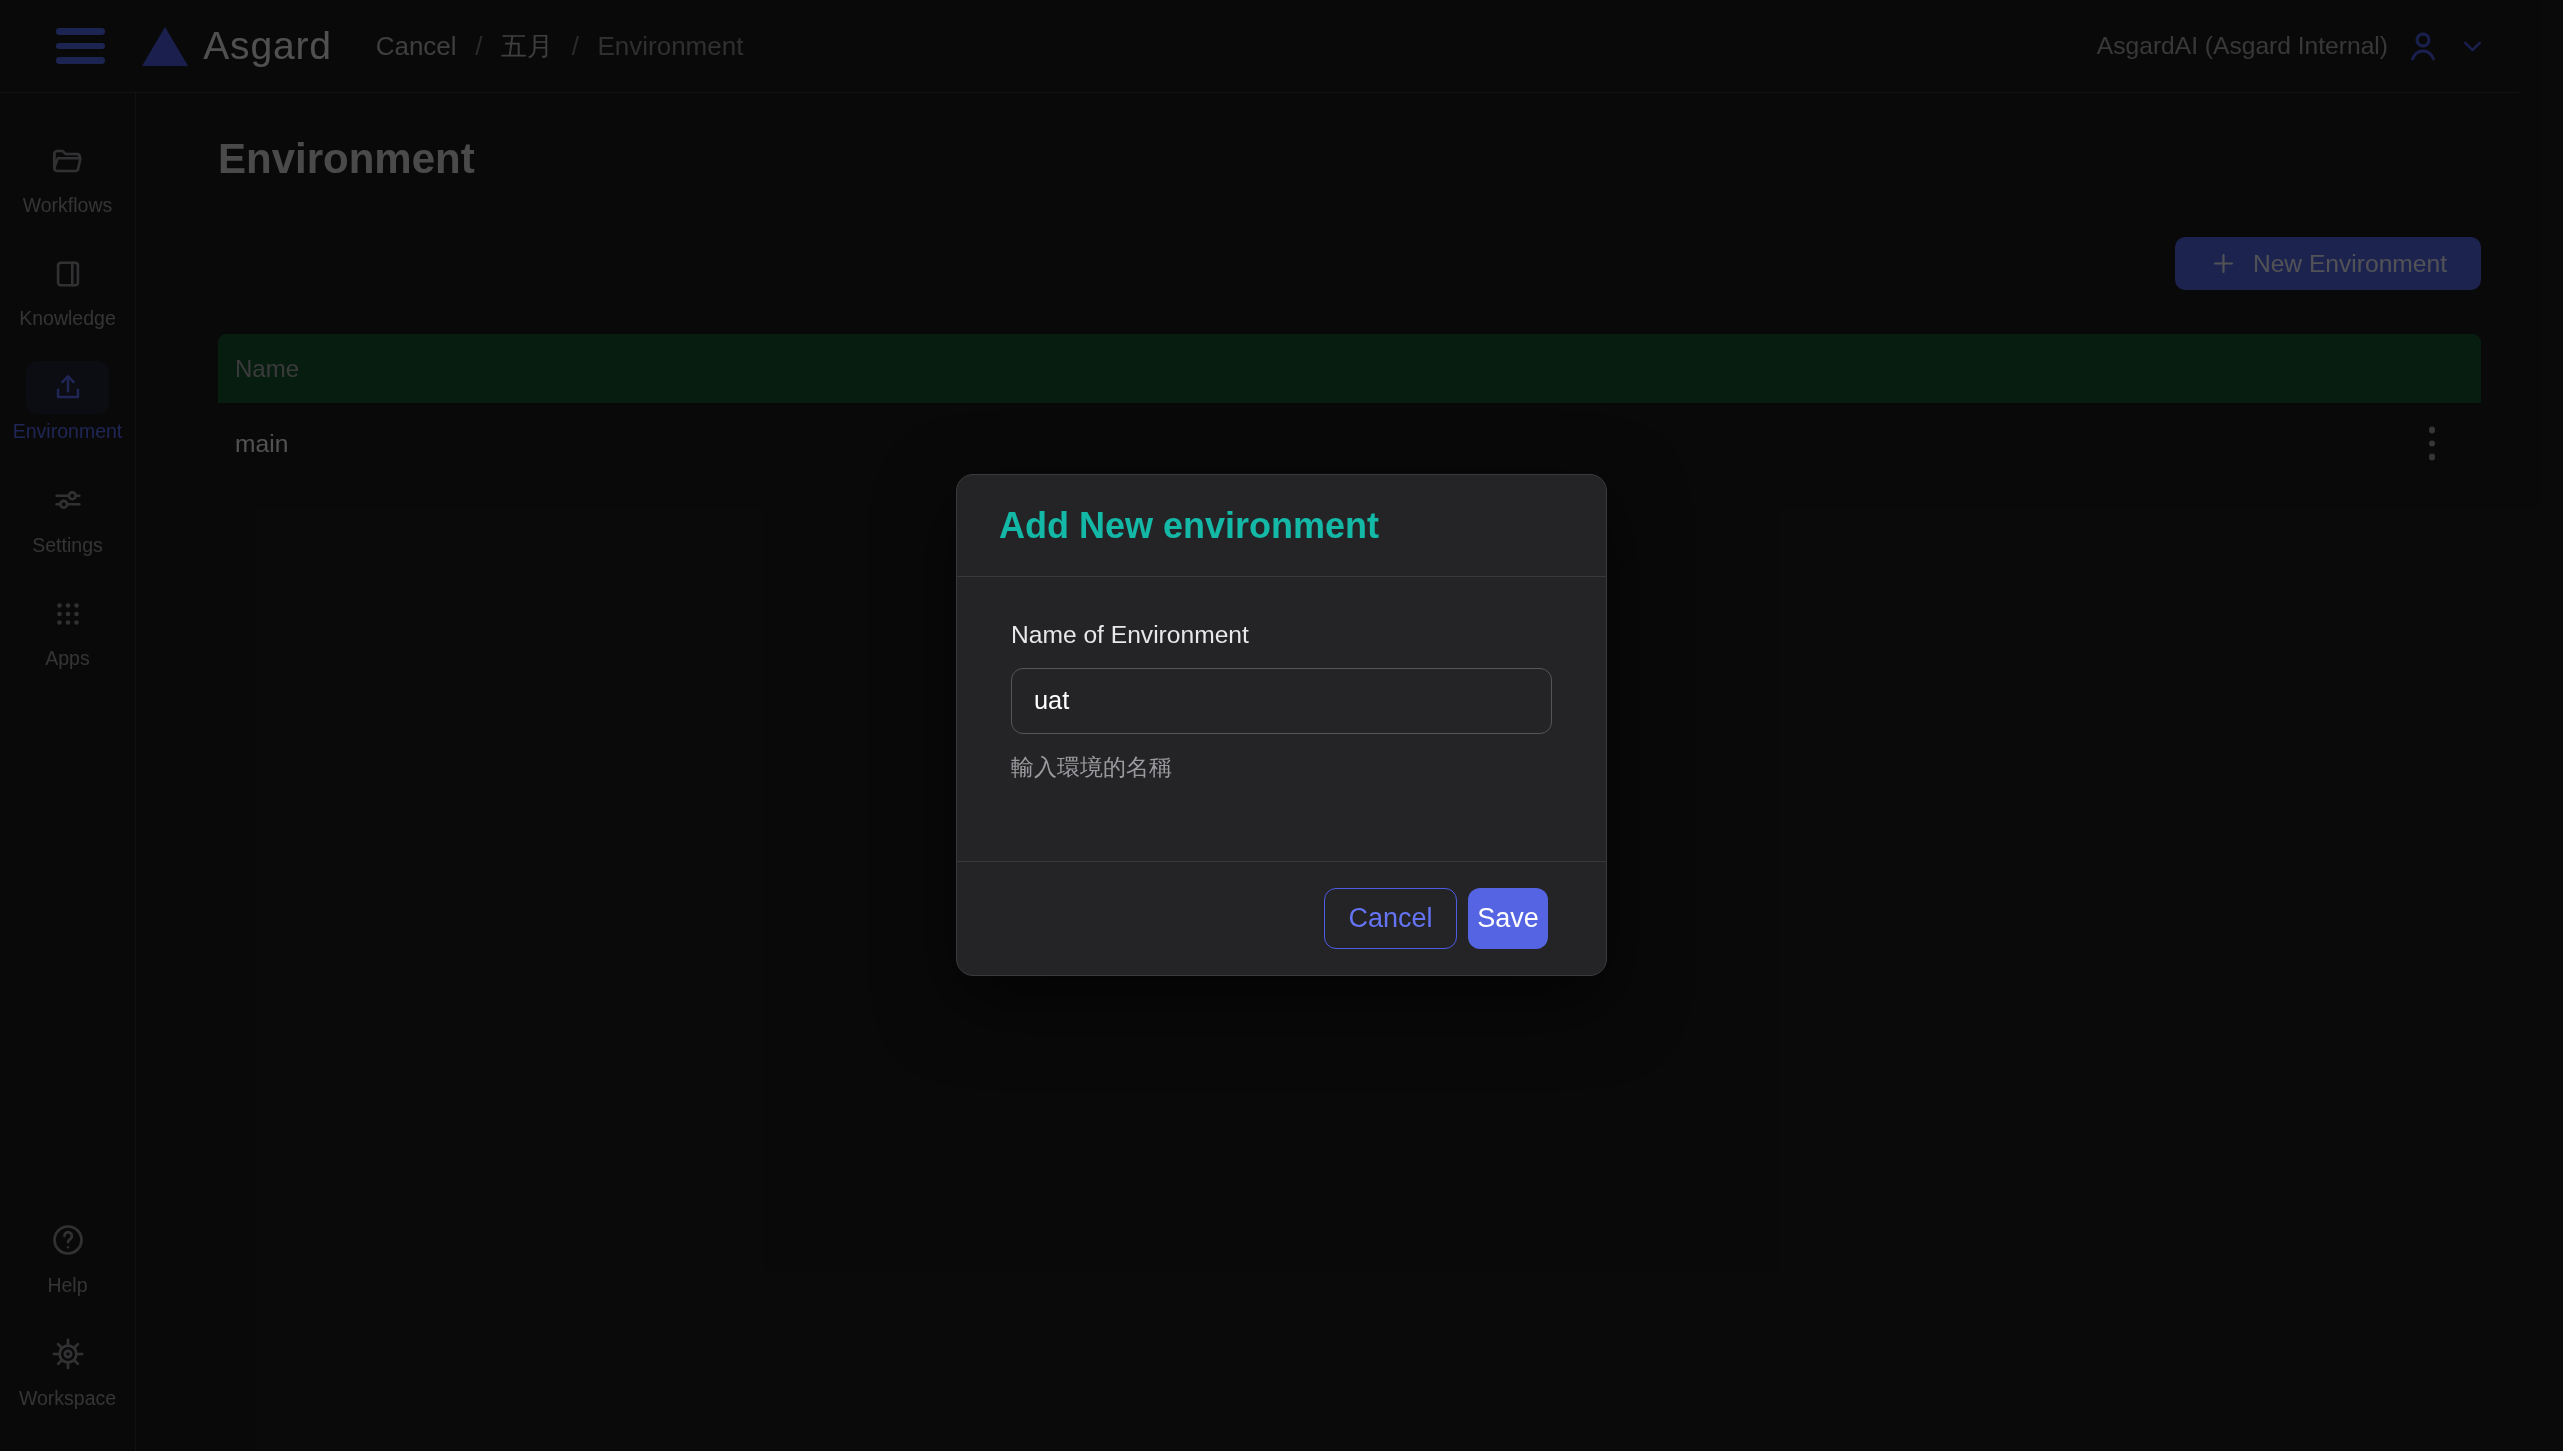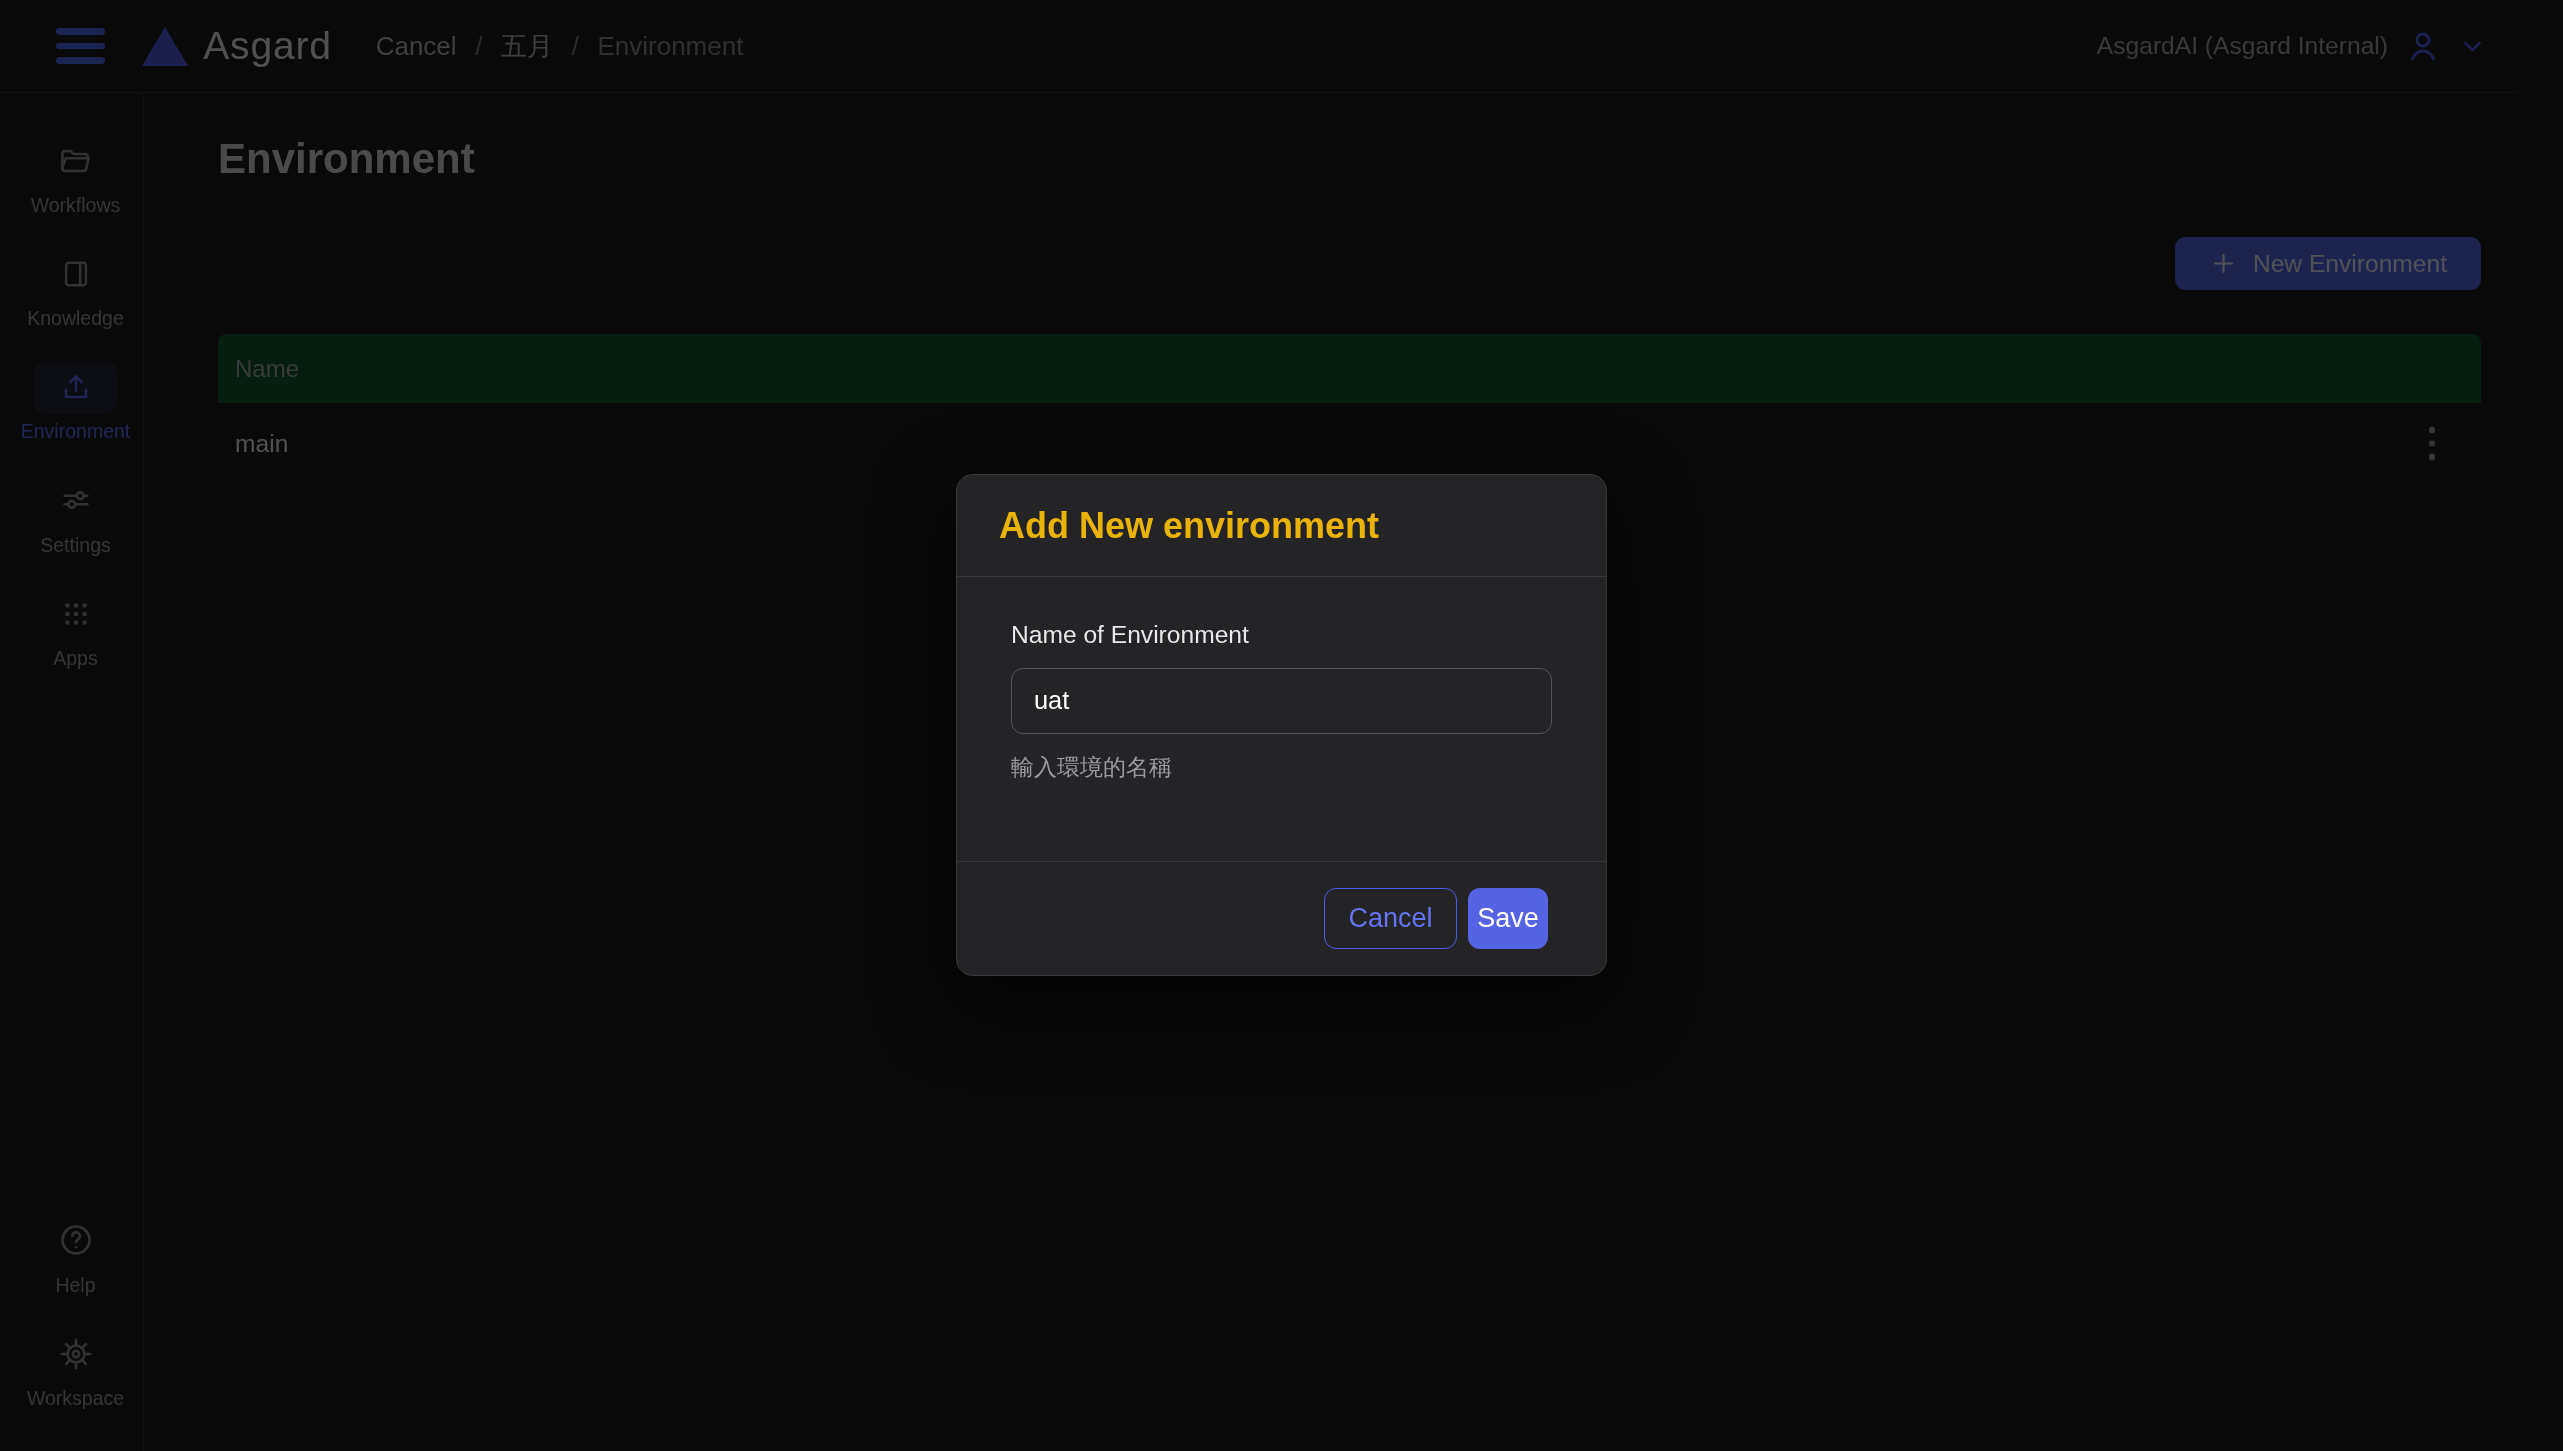--- a/index.html
+++ b/index.html
@@ -27,21 +27,21 @@
   .breadcrumb { display:flex; align-items:center; gap:18.6px; margin-left:44px; font-size:26px; }
   .crumb { color:#b2b2b6; cursor:pointer; }
   .crumb-sep { color:#7a7a7e; }
   .crumb.current { color:#86868a; cursor:default; }
   .header-spacer { flex:1; }
   .account { display:flex; align-items:center; gap:17px; cursor:pointer; }
   .account-label { font-size:24.6px; color:#a0a0a4; }
   .account svg { display:block; }
   
   .sidebar {
-    position:absolute; top:93px; left:8px; bottom:0; width:136px;
+    position:absolute; top:93px; left:0; bottom:0; width:136px;
     background:#1c1c1e; border-right:1.7px solid #323236;
     display:flex; flex-direction:column; align-items:center;
     padding:41px 16px; z-index:2;
   }
   .nav-item { display:flex; flex-direction:column; align-items:center; margin-bottom:30.5px; cursor:pointer; }
   .nav-tile { width:83px; height:53px; border-radius:12px; display:flex; align-items:center; justify-content:center; color:#8e8e92; }
   .nav-label { margin-top:6.8px; font-size:19.5px; color:#96969a; }
   .nav-item.active .nav-tile { background:rgba(88,104,242,0.12); color:#5b6cf0; }
   .nav-item.active .nav-label { color:#5b6cf0; }
   .sidebar-spacer { flex:1; }
@@ -69,21 +69,21 @@
   .row-menu i { width:6.8px; height:6.8px; border-radius:50%; background:#9a9a9e; }
   
   .backdrop { position:absolute; inset:0; background:rgba(0,0,0,0.65); z-index:10; }
   .modal {
     position:absolute; left:956px; top:474px; width:651px; height:502px;
     background:#242427; border:1.7px solid #3a3a3d; border-radius:17px;
     box-shadow:0 25.4px 76px rgba(0,0,0,0.6);
     z-index:11; display:flex; flex-direction:column;
   }
   .modal-header { height:102px; flex:none; display:flex; align-items:center; padding-left:42px; border-bottom:1.7px solid #38383b; }
-  .modal-title { font-size:36px; font-weight:600; color:#eab308; }
+  .modal-title { font-size:36px; font-weight:600; color:#14b8a6; }
   .modal-body { flex:1; padding:44px 54px 0 54px; }
   .field-label { font-size:24.6px; color:#e8e8ea; }
   .field-input {
     margin-top:18.6px; width:100%; height:66px;
     background:transparent; border:1.7px solid #55555a; border-radius:12px;
     color:#ffffff; font-size:25.4px; font-family:inherit; padding:16px 22px; outline:none;
   }
   .helper-text { margin-top:18.6px; font-size:23px; color:#9b9b9f; }
   .modal-footer { height:114px; flex:none; border-top:1.7px solid #38383b; display:flex; align-items:center; justify-content:flex-end; gap:11px; padding-right:58px; }
   .btn { height:61px; border-radius:12px; font-size:27px; font-family:inherit; cursor:pointer; }

